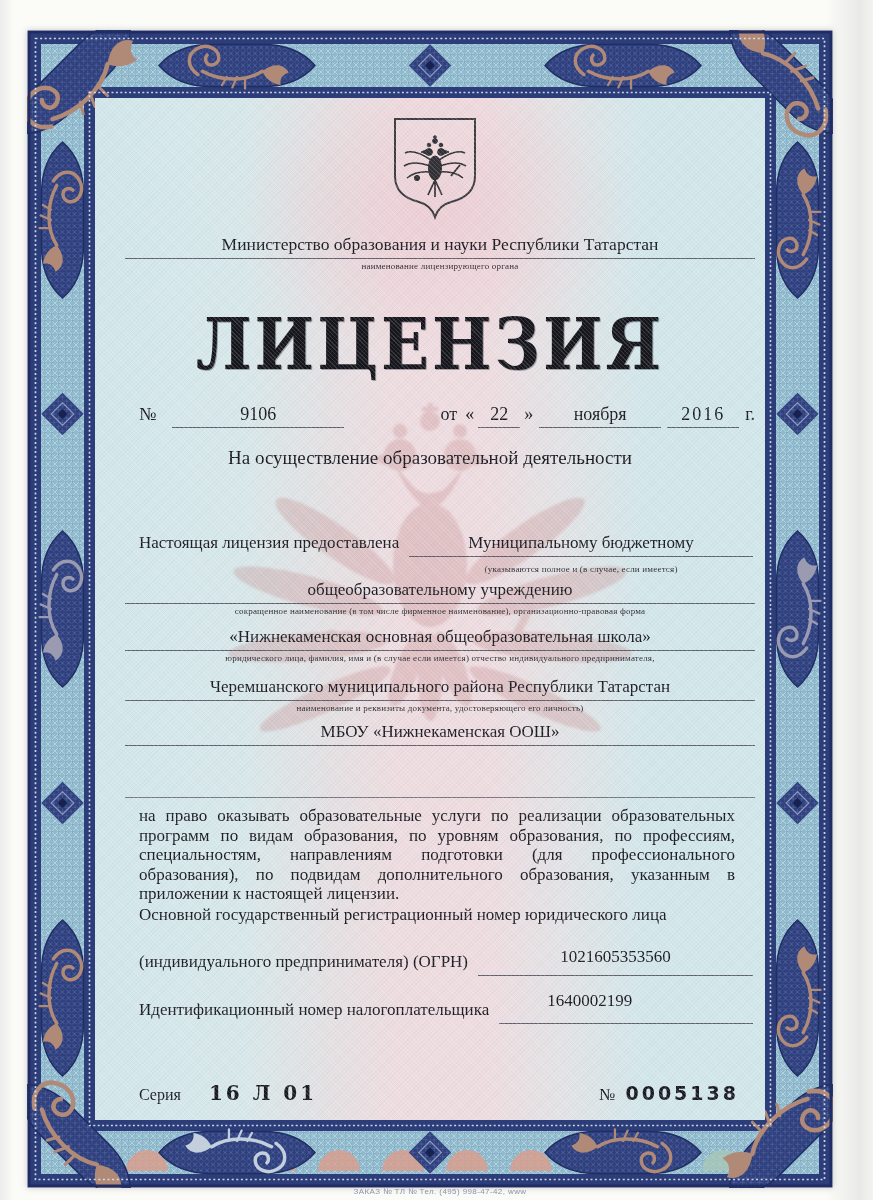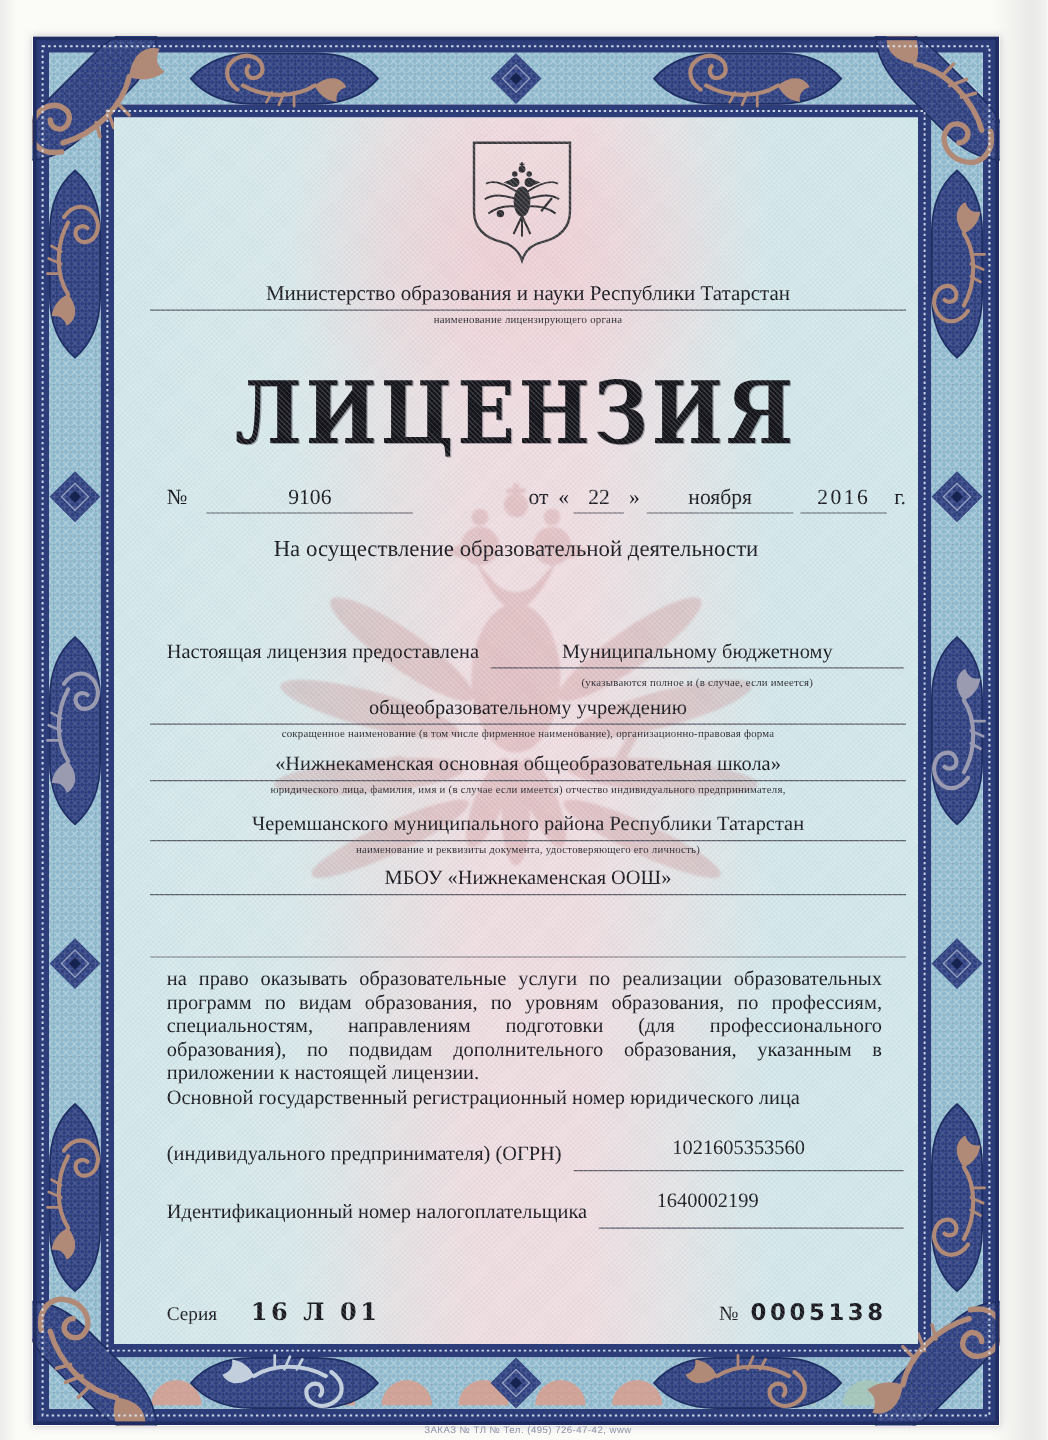--- a/index.html
+++ b/index.html
@@ -277,13 +277,13 @@
       <span class="series-val">16 Л 01</span>
       <span class="num-group">
         <span class="num-lbl">№</span>
         <span class="num-val">0005138</span>
       </span>
     </div>
 
   </div>
 </div>
 
-<div class="microprint">ЗАКАЗ №   ТЛ №   Тел. (495) 726-47-42, www</div>
+<div class="microprint">ЗАКАЗ №   ТЛ №   Тел. (495) 998-47-42, www</div>
 
 </body></html>

